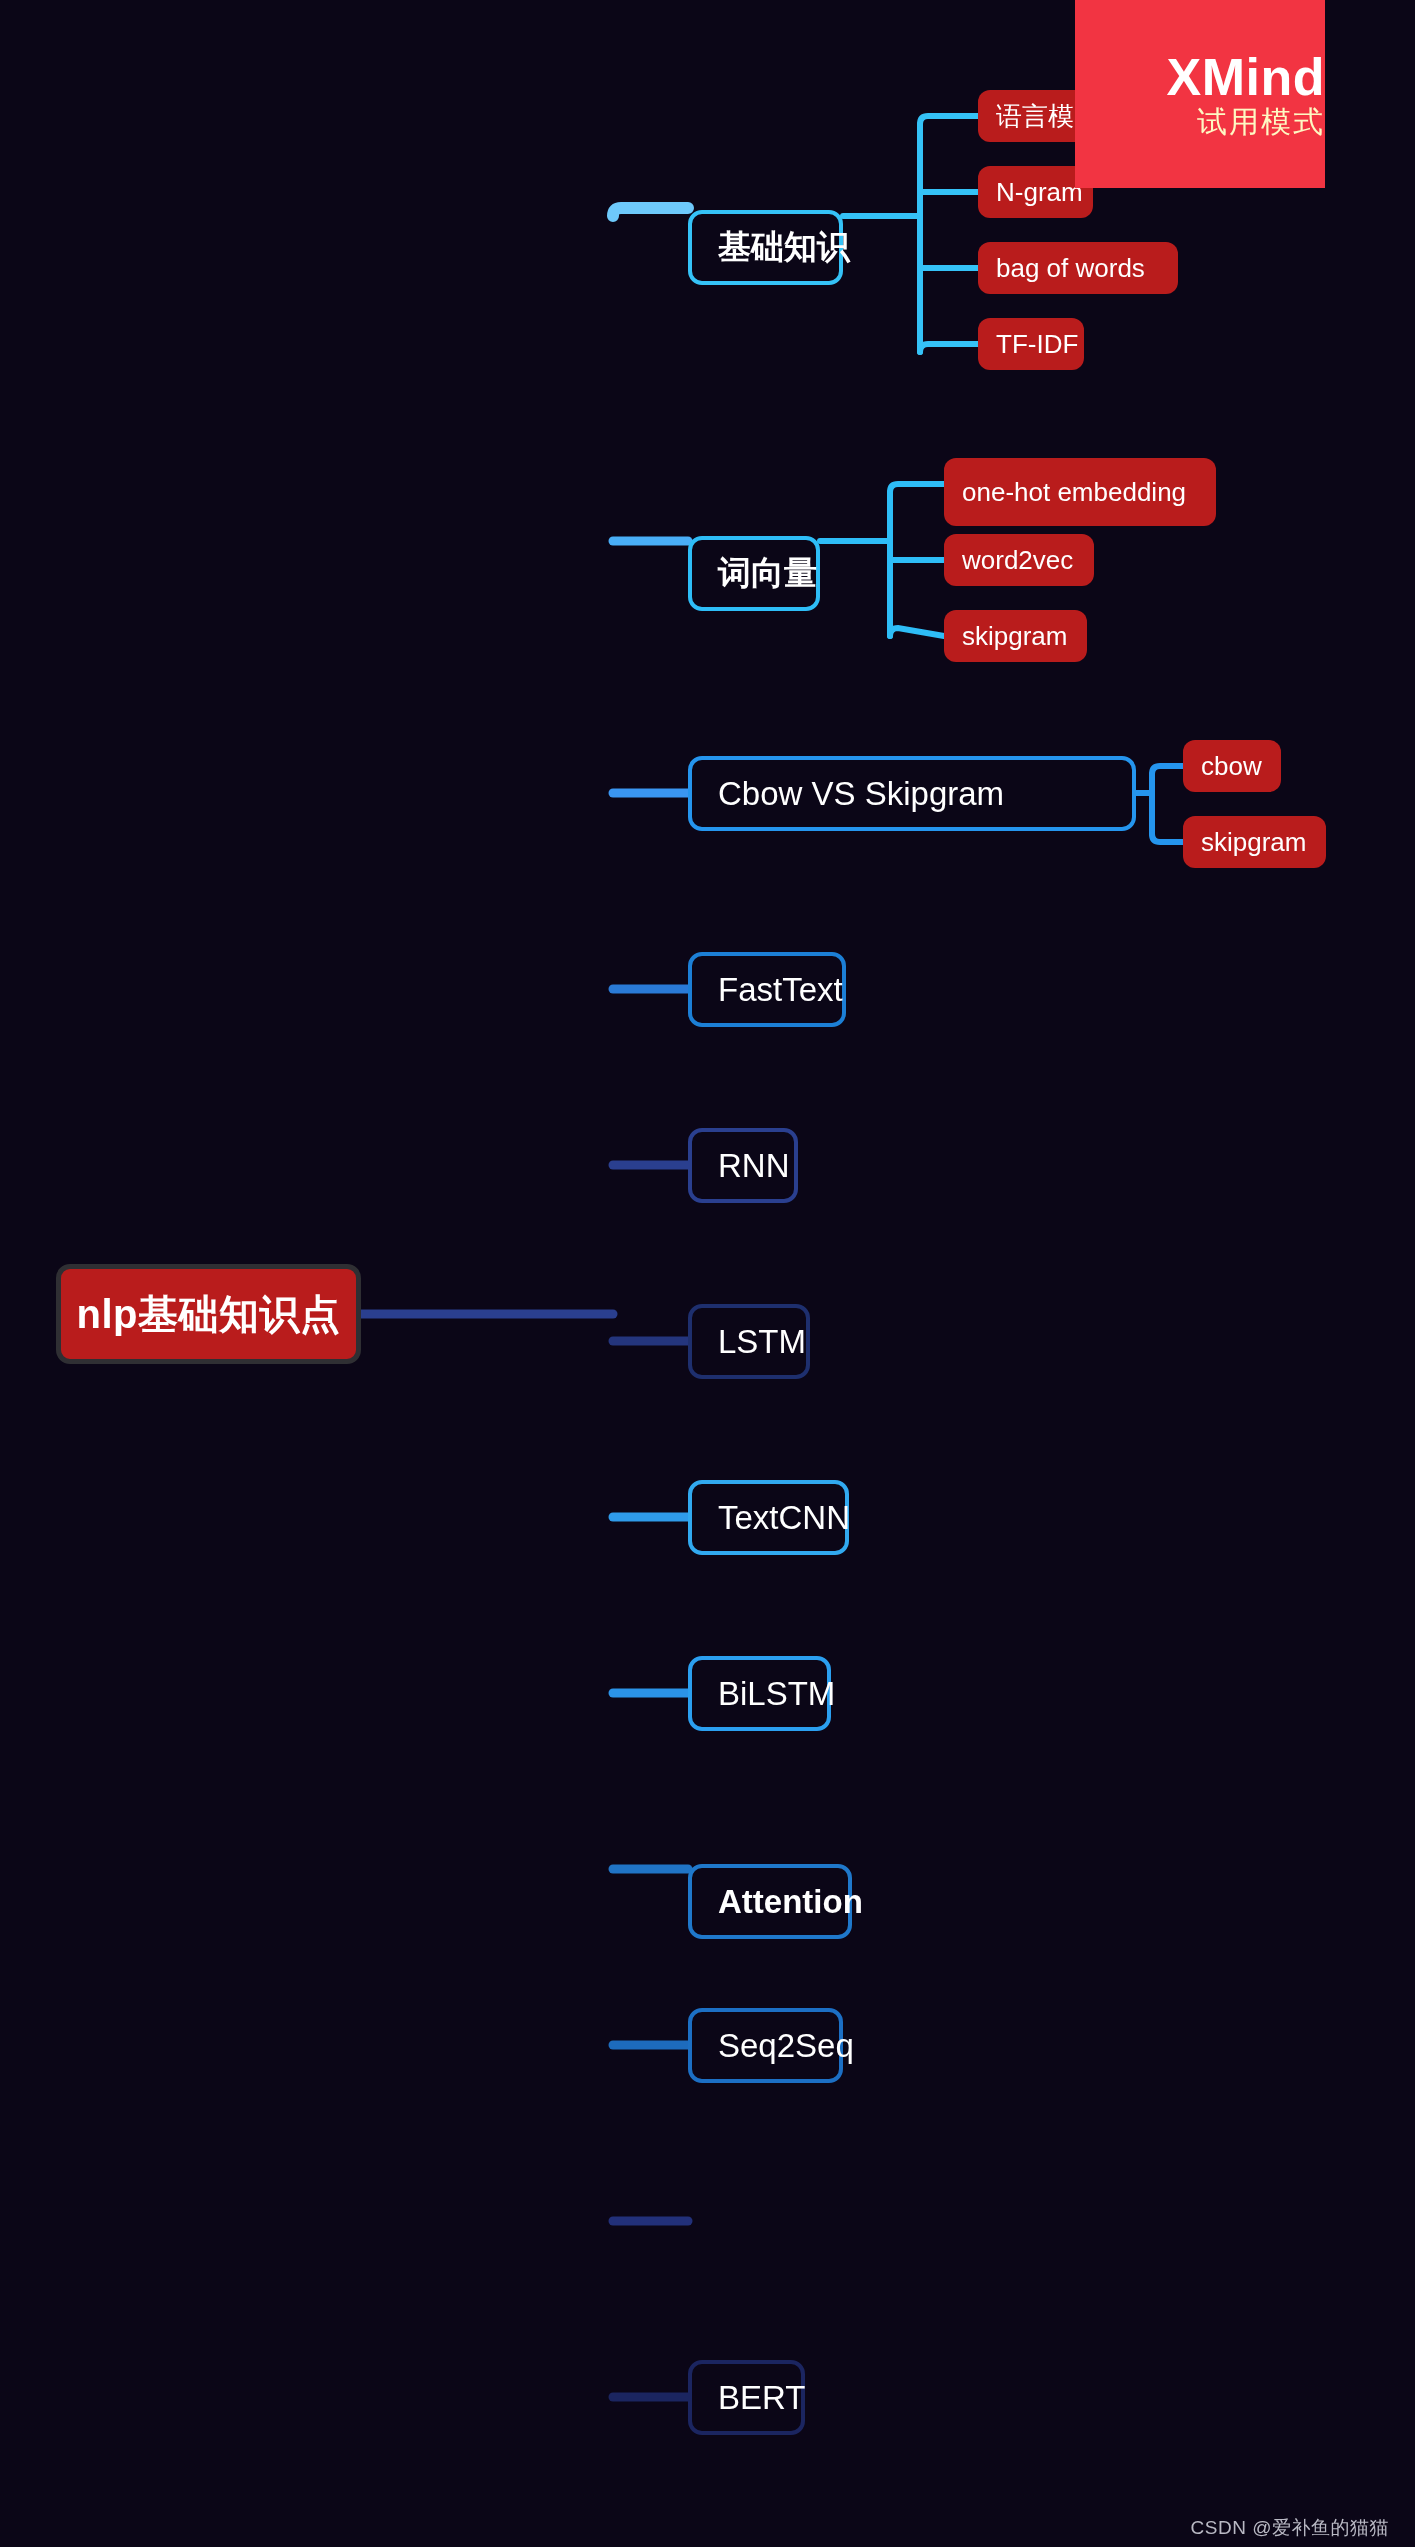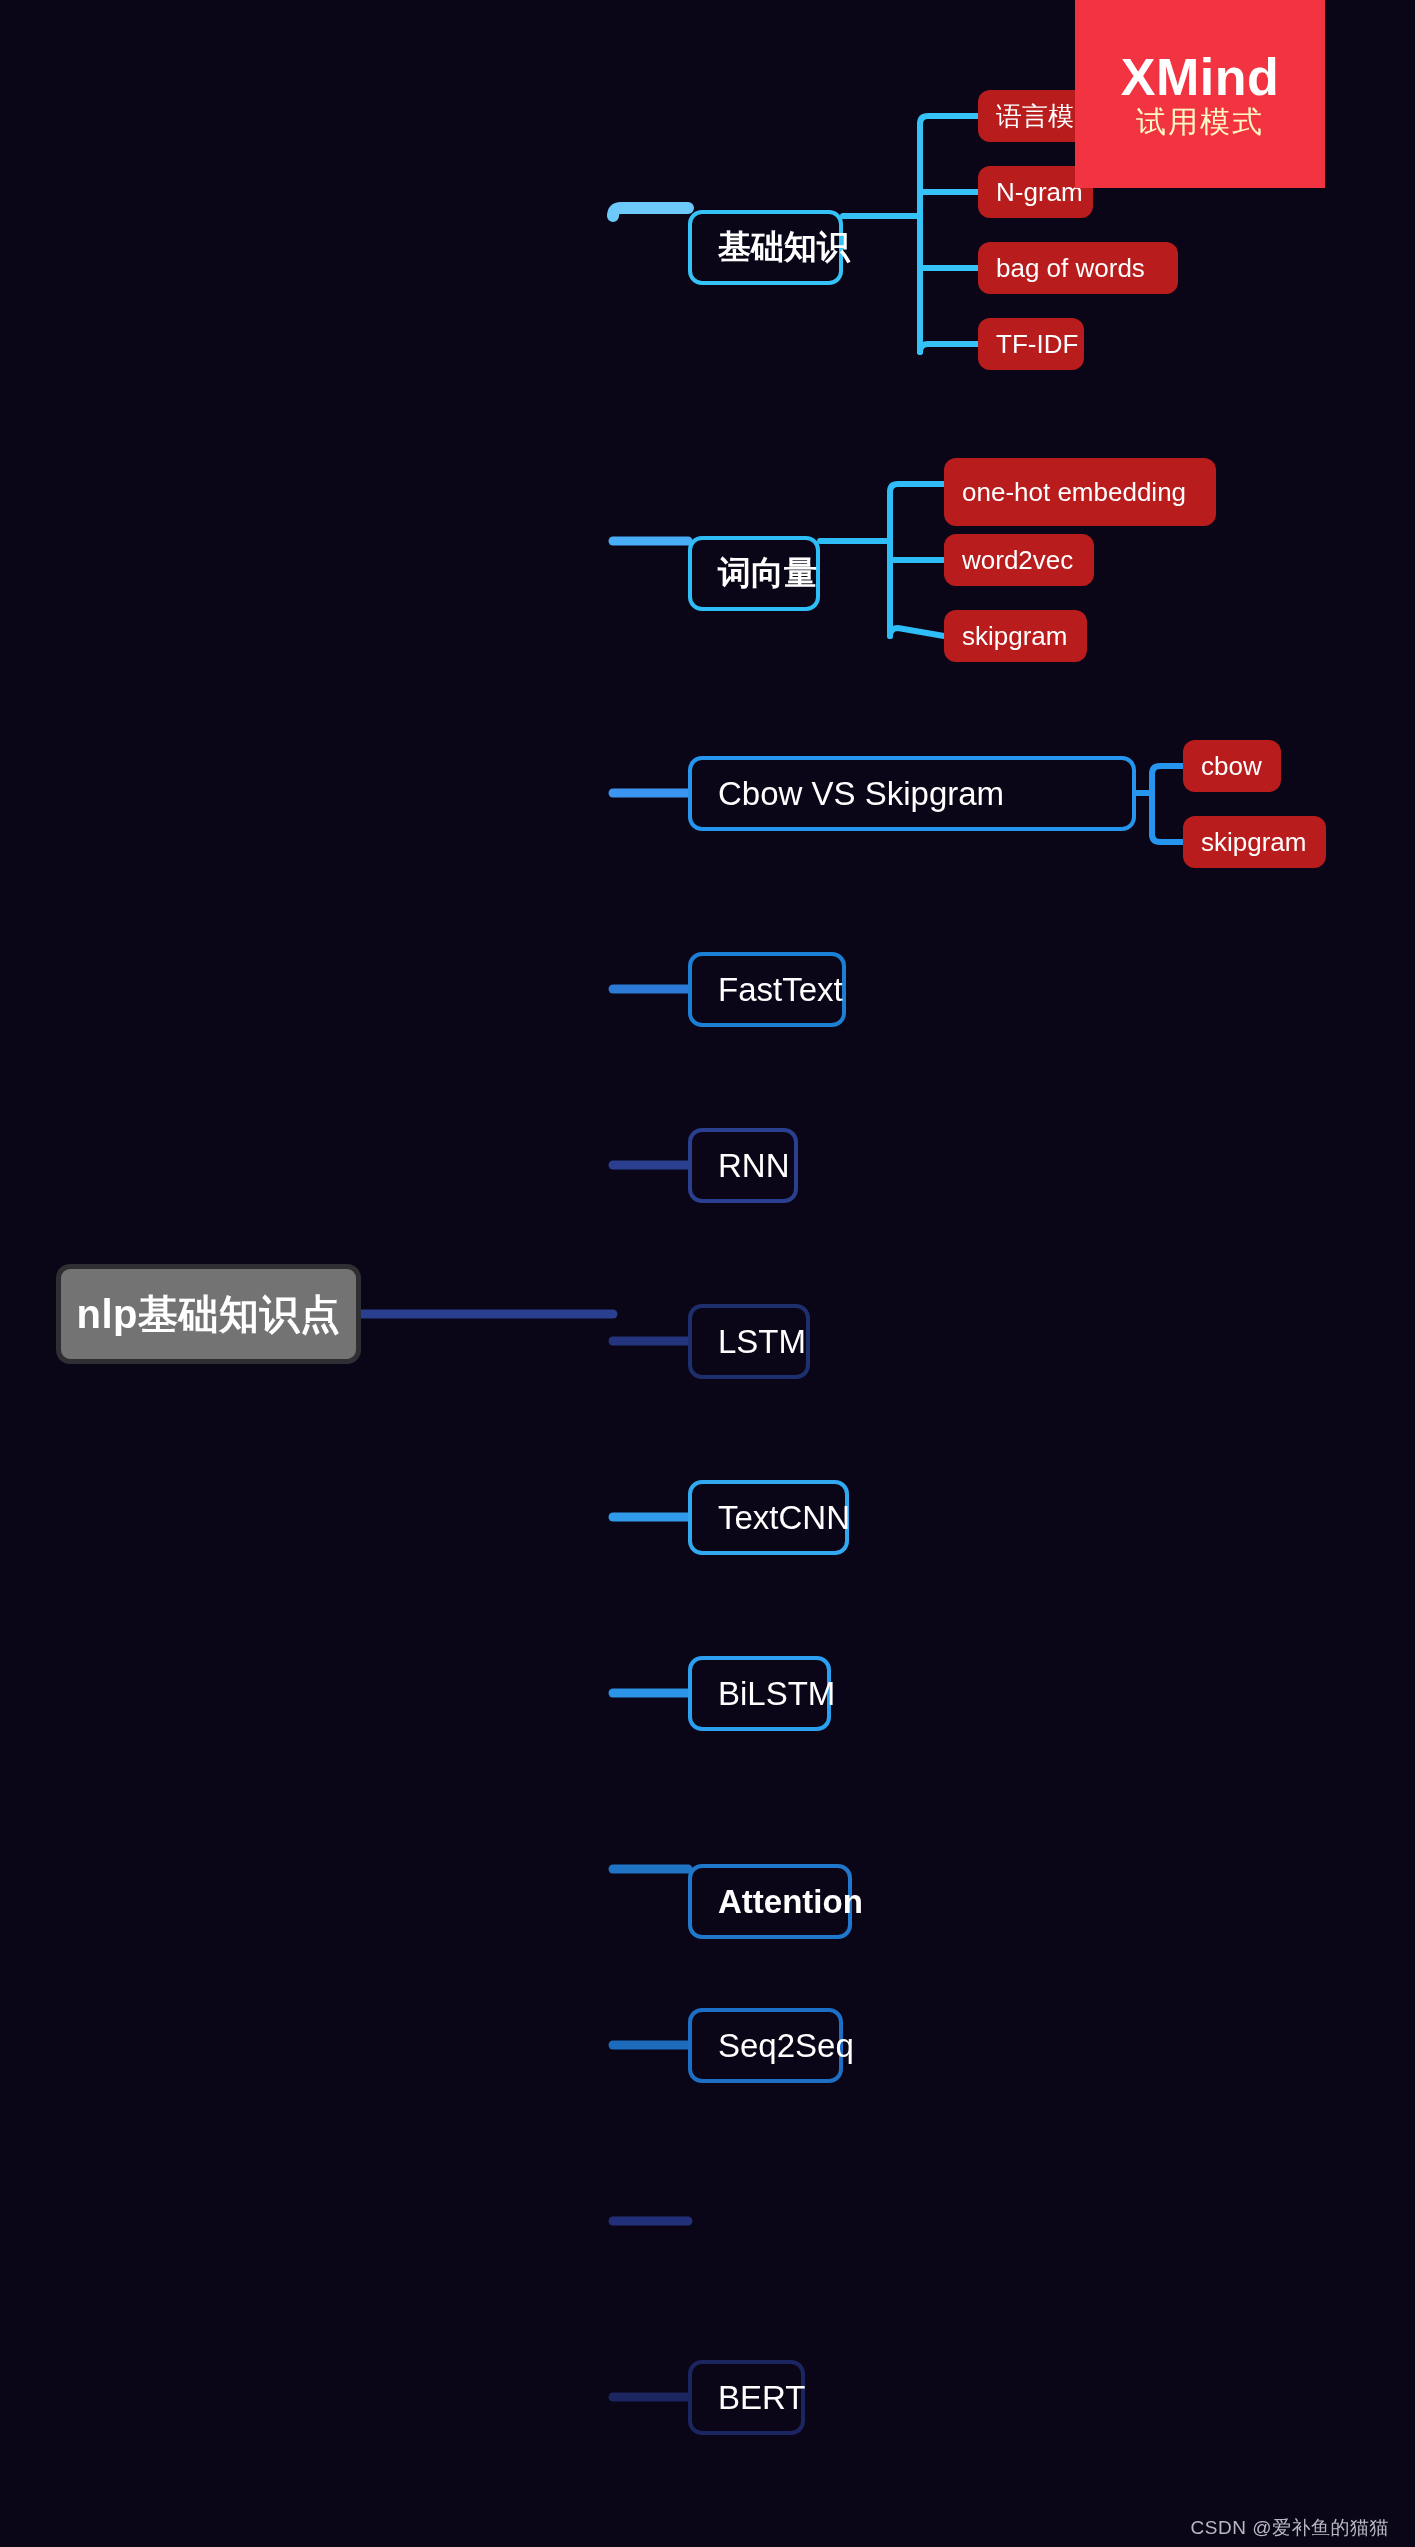--- a/index.html
+++ b/index.html
@@ -37,21 +37,21 @@
     position: absolute;
     box-sizing: border-box;
     display: flex;
     align-items: center;
     color: #ffffff;
     white-space: nowrap;
   }
 
   
   .node.root {
-    background: #737373;
+    background: #b91c1c;
     border: 5px solid #2f2f33;
     border-radius: 14px;
     font-size: 40px;
     font-weight: 700;
     justify-content: center;
     letter-spacing: 0.5px;
   }
 
   
   .node.lvl1 {
@@ -81,21 +81,21 @@
   
   #xmind-badge {
     position: absolute;
     left: 1075px;
     top: 0px;
     width: 250px;
     height: 188px;
     background: #f23442;
     display: flex;
     flex-direction: column;
-    align-items: center;
+    align-items: flex-end;
     justify-content: center;
     gap: 4px;
   }
   #xmind-badge .xm-title {
     color: #ffffff;
     font-size: 52px;
     font-weight: 700;
     line-height: 1;
     letter-spacing: 0.5px;
   }

